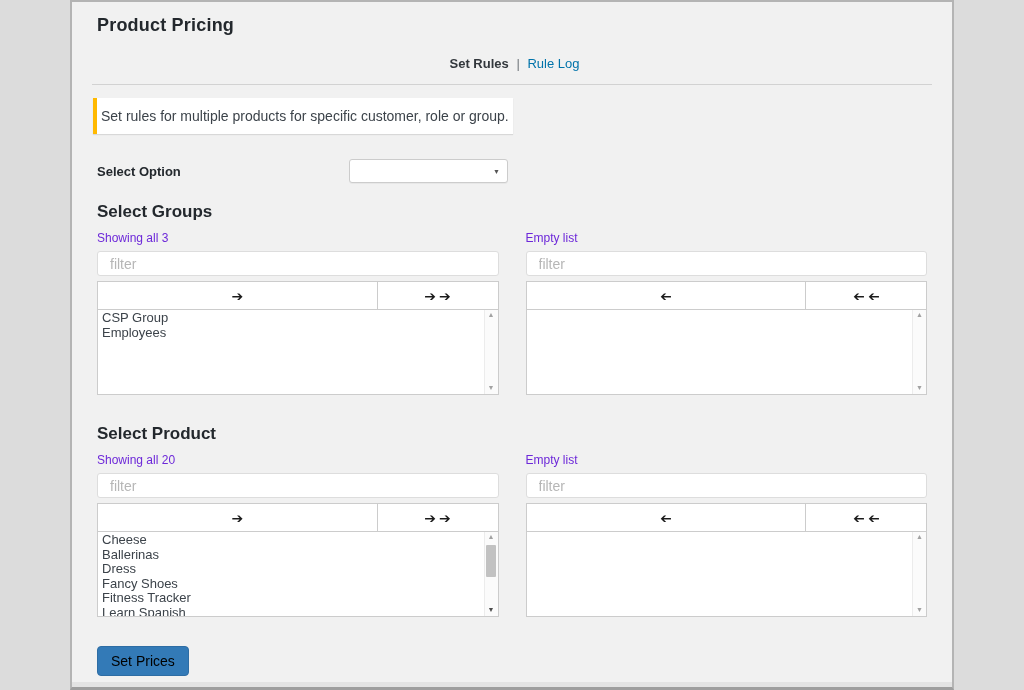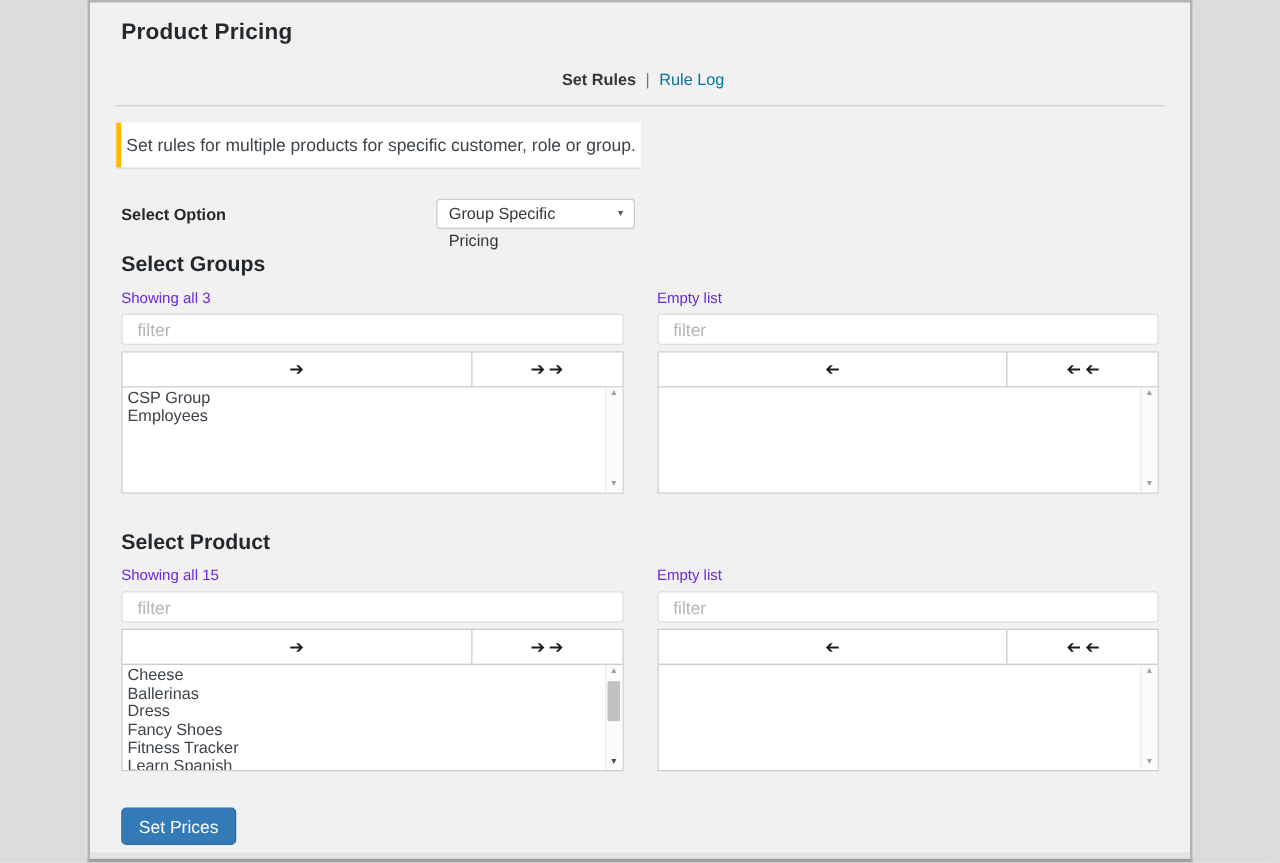--- a/index.html
+++ b/index.html
@@ -66,21 +66,21 @@
     position:absolute; top:0; right:0; bottom:0; width:14px;
     background:#fbfbfb; border-left:1px solid #ececec;
     display:flex; flex-direction:column; align-items:center;
   }
   .sb-arrow { font-size:7px; color:#a2a2a2; line-height:10px; height:11px; cursor:pointer; }
   .sb-arrow.dark { color:#4c4c4c; }
   .sb-thumb { width:10px; height:32px; background:#c2c2c2; border-radius:1px; margin-top:2px; cursor:pointer; }
   .sb-spacer { flex:1 1 auto; }
   .primary-button {
     margin-top:29px; background:#337ab7; border:1px solid #2e6da4; border-radius:4px;
-    color:#ffffff; font-size:14px; padding:6px 13px; cursor:pointer; font-family:inherit;
+    color:#000000; font-size:14px; padding:6px 13px; cursor:pointer; font-family:inherit;
     display:inline-block;
   }
 </style>
 </head>
 <body>
 
 <div class="frame">
   <div class="content">
 
     <div class="inner">
@@ -95,21 +95,20 @@
 
     <div class="notice">
       <span>Set rules for multiple products for specific customer, role or group.</span>
     </div>
 
     <div class="inner">
 
       <div class="option-row">
         <div class="option-label">Select Option</div>
         <div class="dropdown">
-          <span>Group Specific Pricing</span>
           <span class="caret">▼</span>
         </div>
       </div>
 
       
       <h2 class="section-heading groups-heading">Select Groups</h2>
 
       <div class="ms-grid">
 
         <div>
@@ -160,21 +159,21 @@
         </div>
 
       </div>
 
       
       <h2 class="section-heading products-heading">Select Product</h2>
 
       <div class="ms-grid">
 
         <div>
-          <div class="count-label">Showing all 15</div>
+          <div class="count-label">Showing all 20</div>
           <input class="filter-input" type="text" placeholder="filter" style="">
           <div class="btn-row">
             <button class="ms-btn single">
               <span class="arrow">➔</span>
             </button>
             <button class="ms-btn double">
               <span class="arrow">➔</span>
               <span class="arrow">➔</span>
             </button>
           </div>

